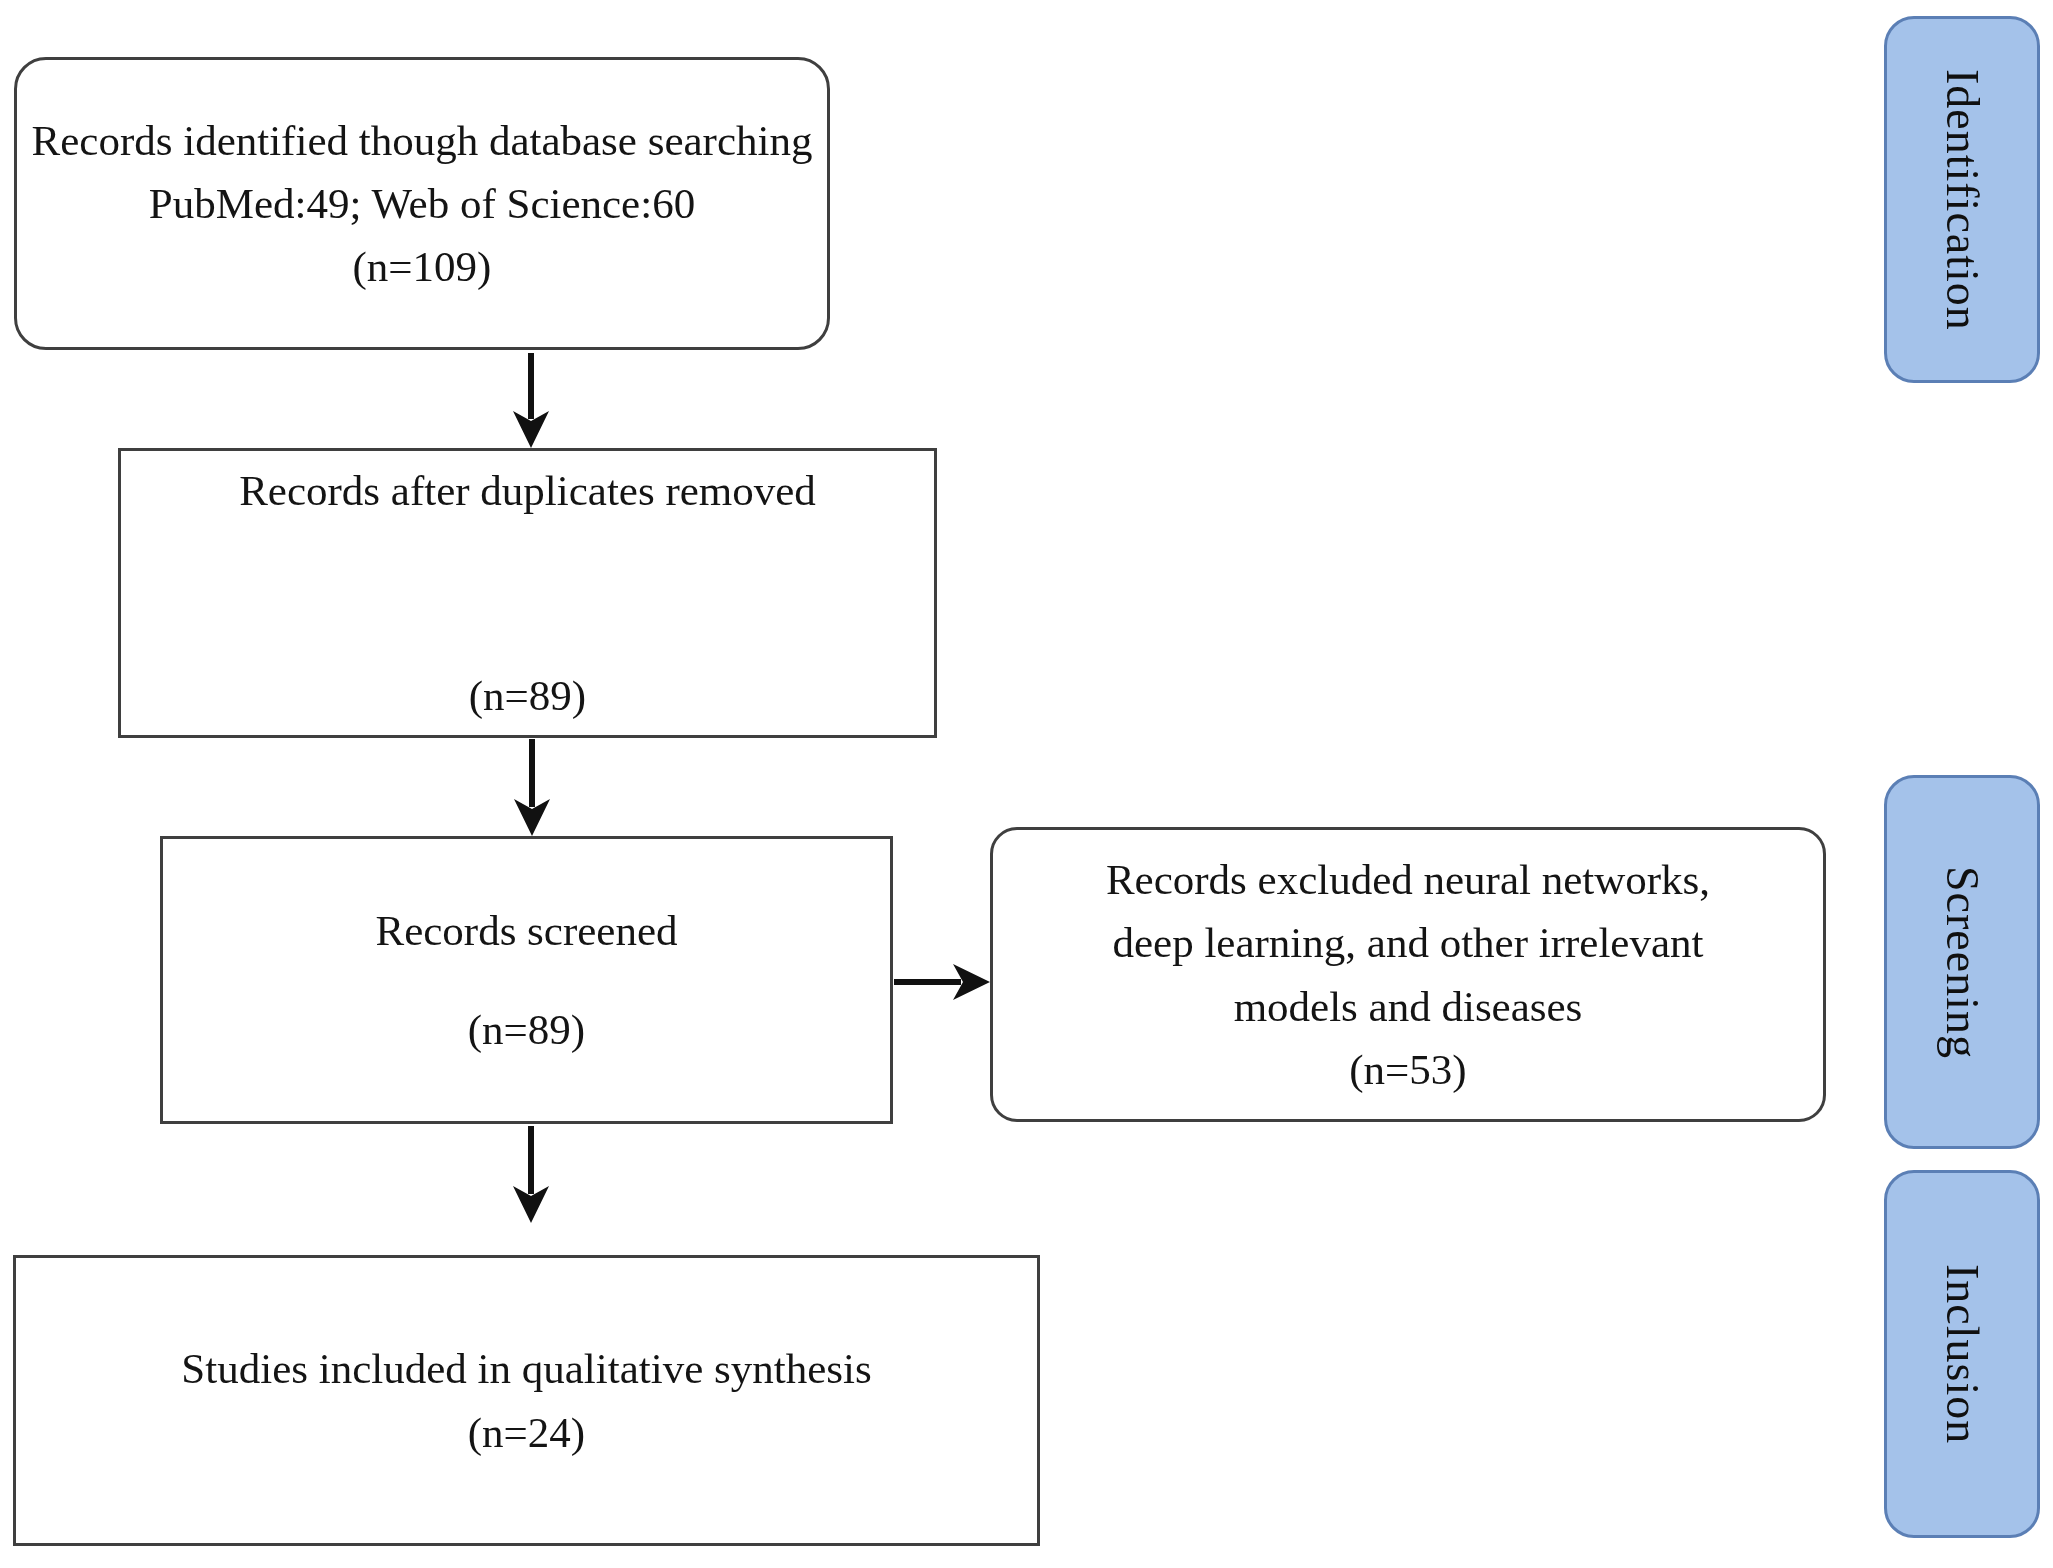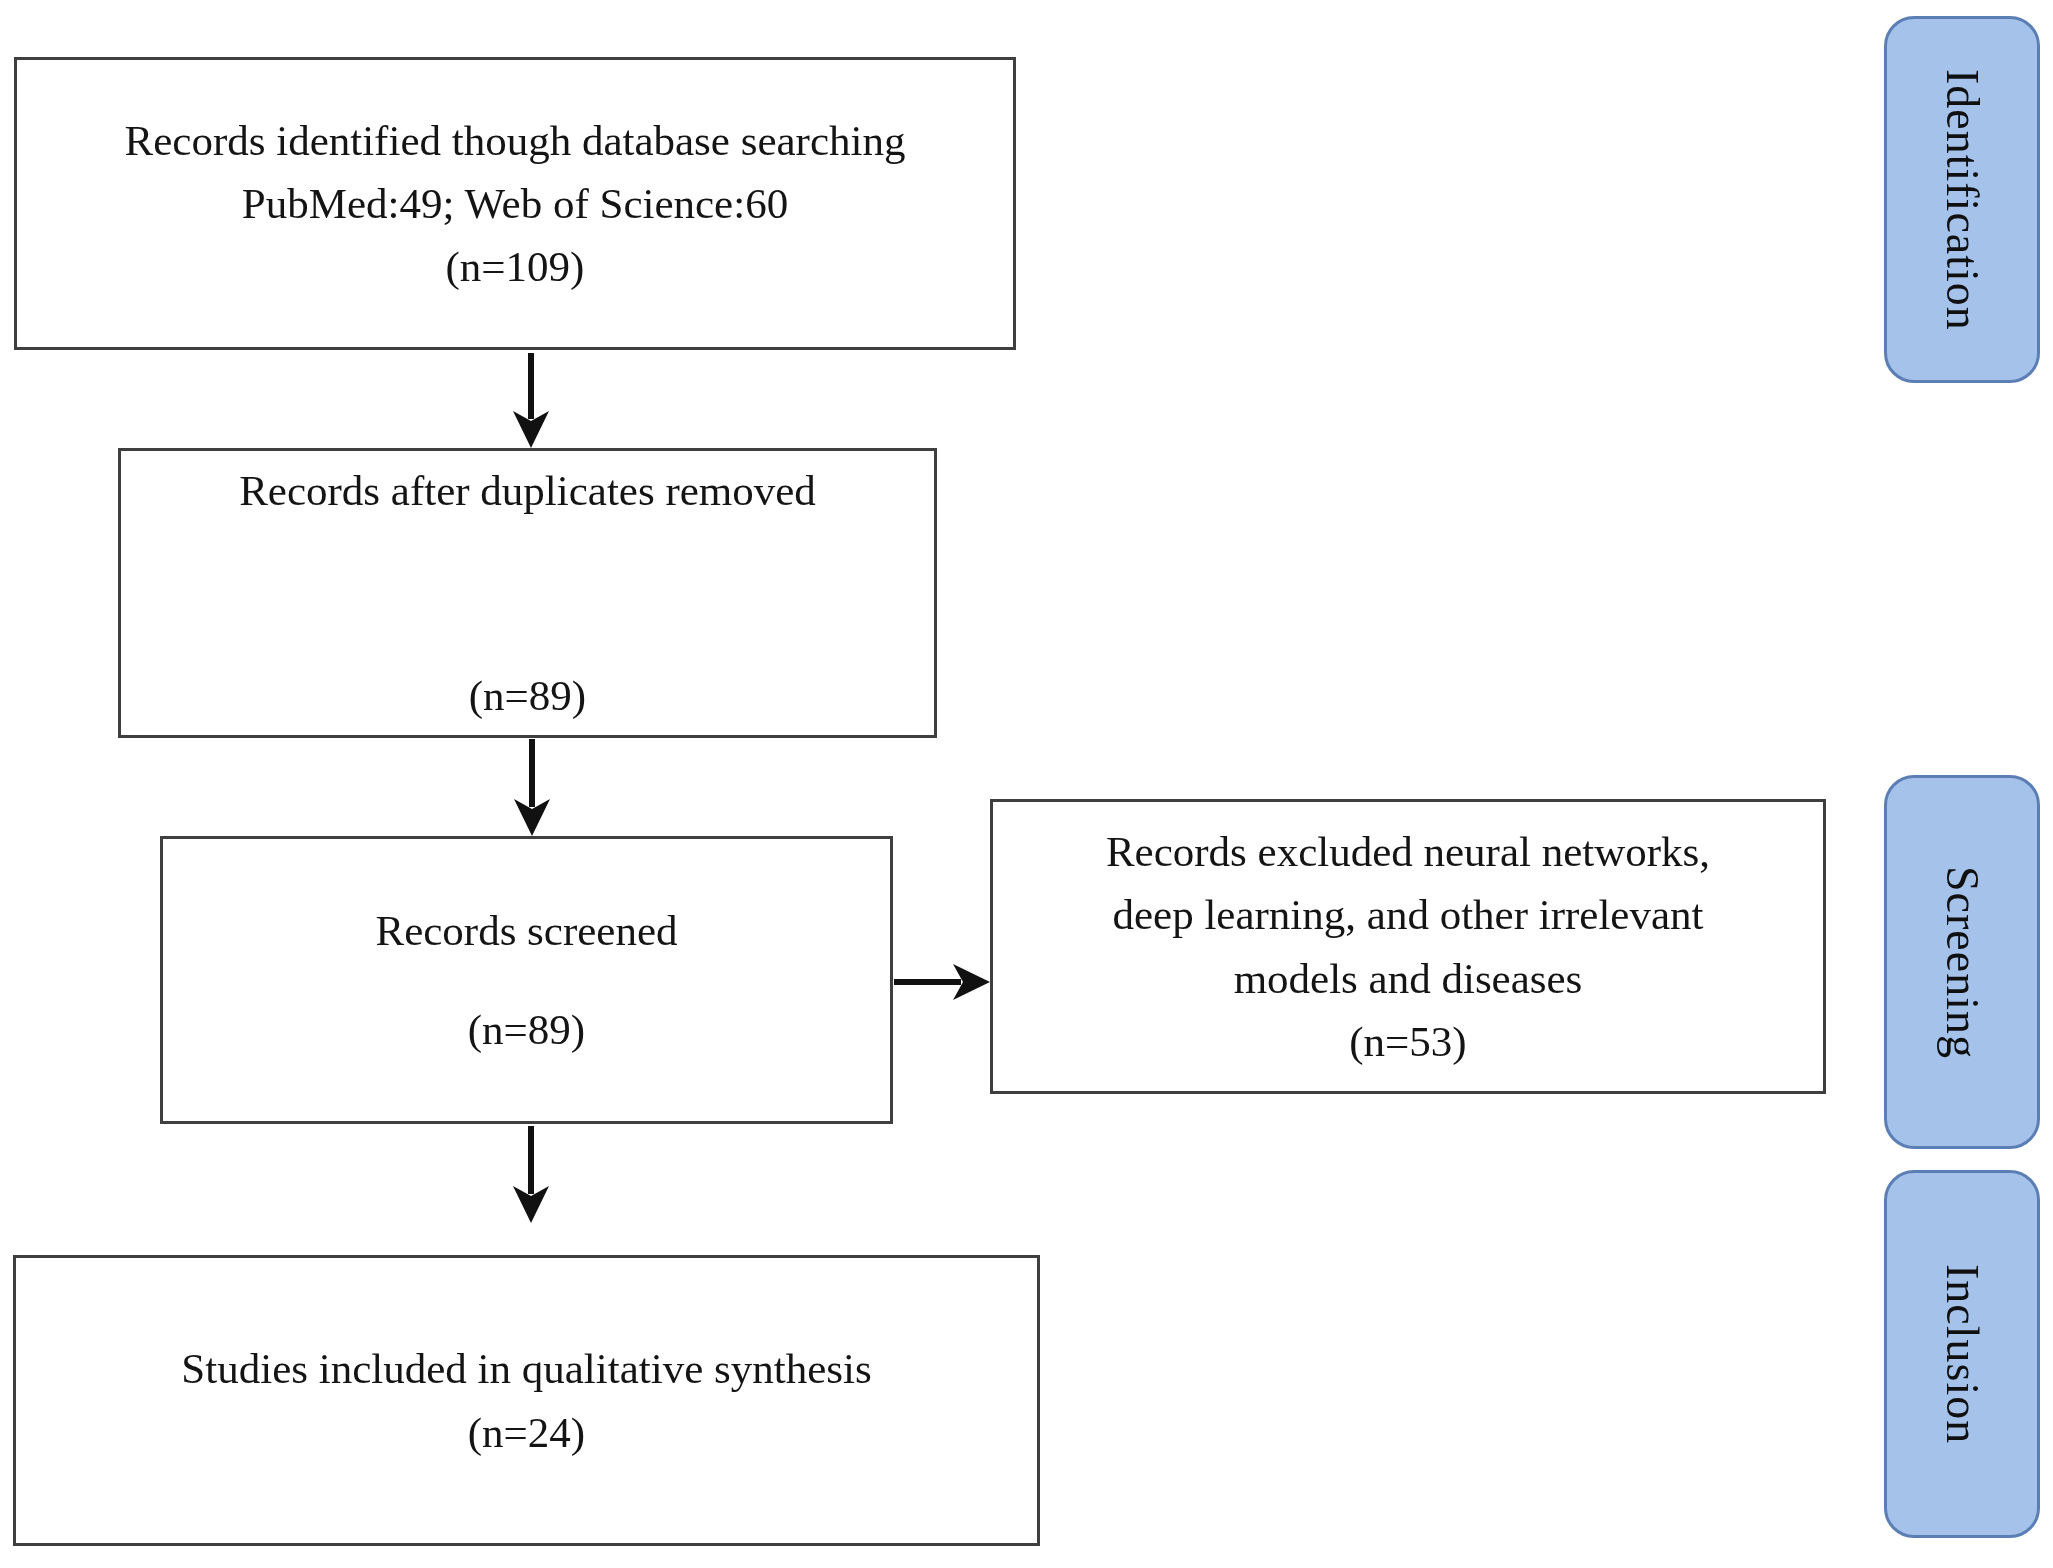--- a/index.html
+++ b/index.html
@@ -27,24 +27,24 @@
     background: #ffffff;
     display: flex;
     flex-direction: column;
     justify-content: center;
     align-items: center;
     text-align: center;
     font-size: 43px;
     line-height: 1.47;
     padding: 8px 14px;
   }
-  #box-identified { left: 14px;  top: 57px;   width: 1002px; height: 293px; }
+  #box-identified { left: 14px;  top: 57px;   width: 816px; height: 293px; border-radius: 32px; }
   #box-dedup      { left: 118px; top: 448px;  width: 819px;  height: 290px; justify-content: space-between; }
   #box-screened   { left: 160px; top: 836px;  width: 733px;  height: 288px; gap: 36px; }
-  #box-excluded   { left: 990px; top: 799px;  width: 836px;  height: 295px; }
+  #box-excluded   { left: 990px; top: 827px;  width: 836px;  height: 295px; border-radius: 27px; }
   #box-included   { left: 13px;  top: 1223px; width: 1027px; height: 291px; margin-top: 32px; }
 
   .stage-label {
     position: absolute;
     left: 1884px;
     width: 156px;
     background: var(--stage-fill);
     border: 3px solid var(--stage-border);
     border-radius: 30px;
     display: flex;

